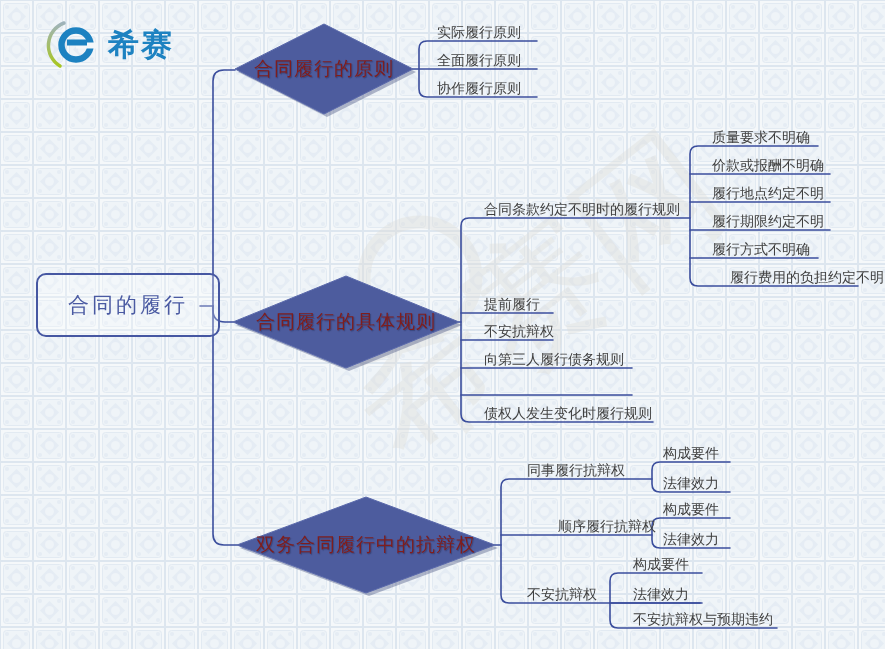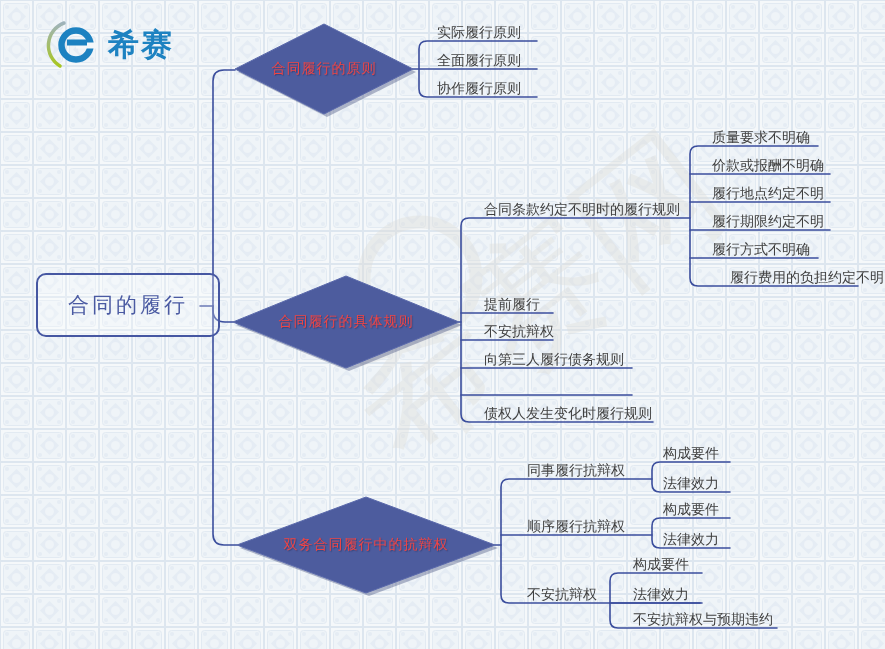--- a/index.html
+++ b/index.html
@@ -2,21 +2,21 @@
 <html><head>
 <meta charset="utf-8">
 <style>
   html,body{margin:0;padding:0;}
   body{width:885px;height:649px;overflow:hidden;font-family:"DejaVu Sans","Liberation Sans",sans-serif;}
   .stage{position:relative;width:885px;height:649px;background:#f5f8fa;}
   .stage > svg.canvas{position:absolute;left:0;top:0;z-index:1;}
   .labels{position:absolute;left:0;top:0;width:100%;height:100%;z-index:2;}
   .leaf{position:absolute;font-size:14px;color:#404040;white-space:nowrap;line-height:18px;}
   .diamond-label{position:absolute;display:flex;align-items:center;justify-content:center;
-    color:#ef4444;font-size:14px;letter-spacing:1px;text-shadow:1px 1px 1px rgba(30,40,80,.45);white-space:nowrap;}
+    color:#7f1d1d;font-size:19px;letter-spacing:1px;text-shadow:1px 1px 1px rgba(30,40,80,.45);white-space:nowrap;}
   .root-node{position:absolute;left:16px;top:273px;width:184px;height:64px;border:2px solid #4657a2;
     border-radius:10px;display:flex;align-items:center;justify-content:center;color:#4a5aa2;
     font-size:21px;letter-spacing:3px;box-sizing:border-box;background:rgba(255,255,255,0.25);margin-left:20px;}
   .logo{position:absolute;left:42px;top:20px;display:flex;align-items:center;gap:8px;z-index:3;}
   .logo-text{color:#1d82c1;font-size:31px;font-weight:bold;letter-spacing:2px;}
 </style>
 </head>
 <body>
 
 <div class="stage">
@@ -128,21 +128,21 @@
     <div class="leaf" style="left:712px;top:156px;">价款或报酬不明确</div>
     <div class="leaf" style="left:712px;top:184px;">履行地点约定不明</div>
     <div class="leaf" style="left:712px;top:212px;">履行期限约定不明</div>
     <div class="leaf" style="left:712px;top:240px;">履行方式不明确</div>
     <div class="leaf" style="left:712px;top:268px;margin-left:18px;">履行费用的负担约定不明</div>
 
     <div class="leaf" style="left:527px;top:461px;">同事履行抗辩权</div>
     <div class="leaf" style="left:663px;top:444px;">构成要件</div>
     <div class="leaf" style="left:663px;top:474px;">法律效力</div>
 
-    <div class="leaf" style="left:527px;top:517px;">顺序履行抗辩权</div>
+    <div class="leaf" style="left:558px;top:517px;">顺序履行抗辩权</div>
     <div class="leaf" style="left:663px;top:500px;">构成要件</div>
     <div class="leaf" style="left:663px;top:530px;">法律效力</div>
 
     <div class="leaf" style="left:527px;top:585px;">不安抗辩权</div>
     <div class="leaf" style="left:633px;top:555px;">构成要件</div>
     <div class="leaf" style="left:633px;top:585px;">法律效力</div>
     <div class="leaf" style="left:633px;top:610px;">不安抗辩权与预期违约</div>
   </div>
 </div>
 

